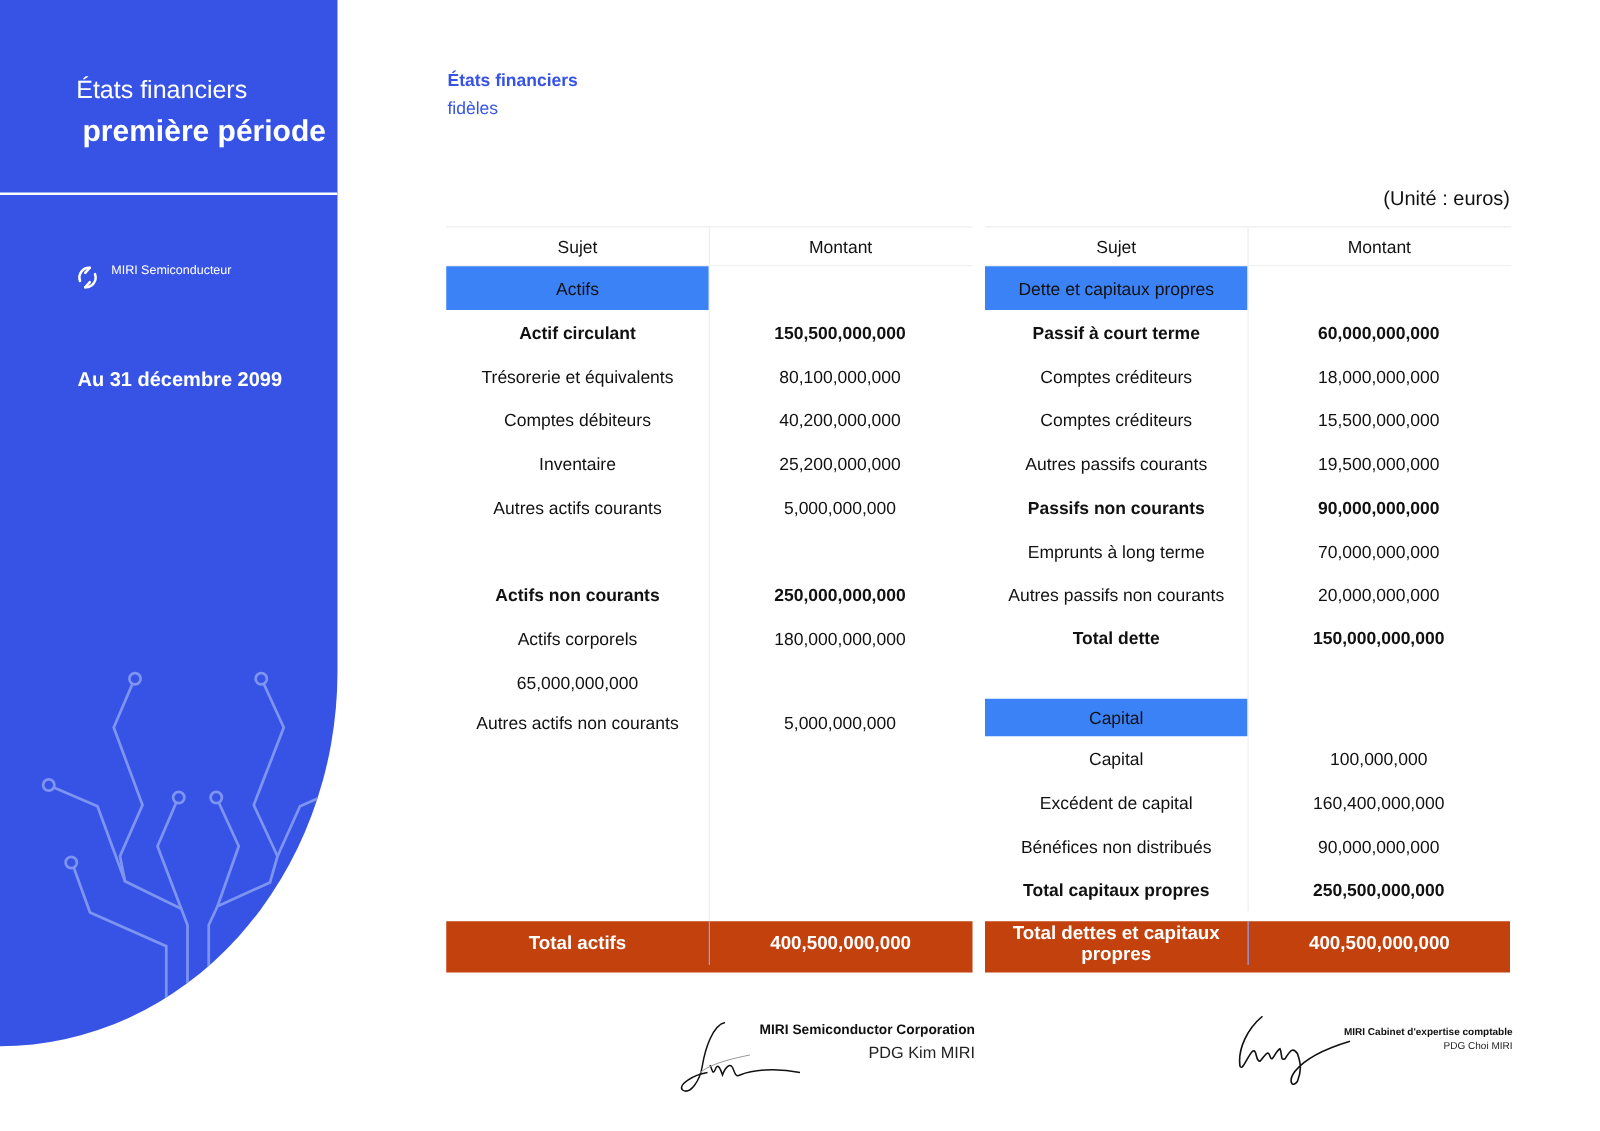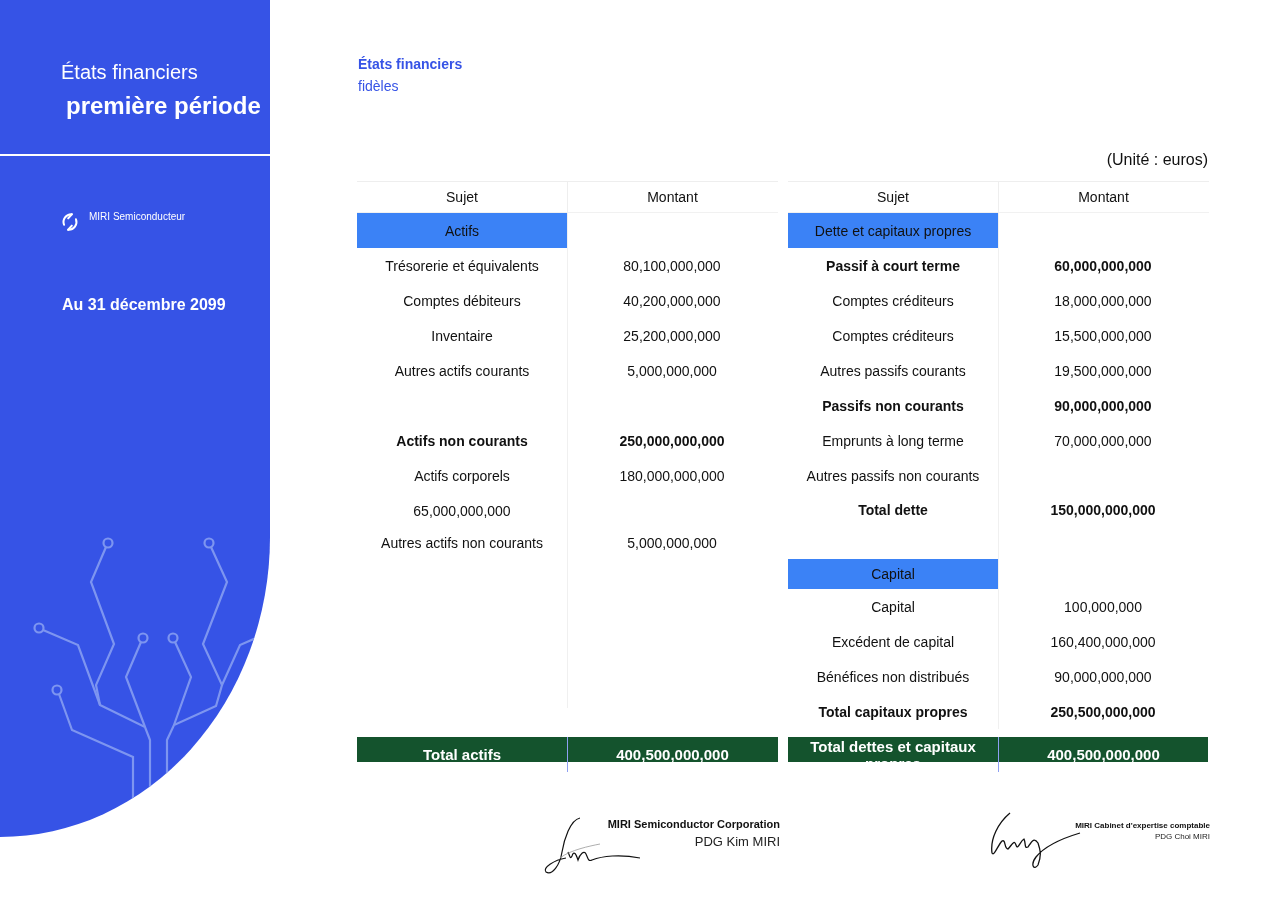--- a/index.html
+++ b/index.html
@@ -30,21 +30,21 @@
   .cell { width: 210px; display: flex; align-items: center; justify-content: center; font-size: 14px; text-align: center; }
   .col-amount { border-left: 1px solid #eeeeee; }
   .body-rows { position: relative; }
   .body-rows::after { content: ""; position: absolute; left: 210px; top: 0; bottom: 0; width: 1px; background: #f0f0f0; }
   .row { display: flex; height: 35px; }
   .row .cell { height: 35px; }
   .row.section .subj { background: #3b82f6; }
   .row.bold .cell { font-weight: 700; }
   .row.blank { height: 35px; }
 
-  .total-bar { position: absolute; top: 737px; height: 25px; display: flex; background: #14532d; }
+  .total-bar { position: absolute; top: 737px; height: 41px; display: flex; background: #c2410c; }
   .total-bar.left { left: 357px; width: 421px; }
   .total-bar.right { left: 788px; width: 420px; }
   .total-bar .cell { color: #fff; font-weight: 700; height: 35px; }
   .total-bar .cell + .cell { border-left: 1px solid #8ea0f2; }
   .total-bar .small { font-size: 15px; }
   .total-bar .big { font-size: 15px; }
 
   
   .sig { position: absolute; }
   .sig-left { left: 540px; top: 805px; width: 240px; height: 75px; }
@@ -99,20 +99,24 @@
 <div class="tbl left">
   <div class="head">
     <div class="cell">Sujet</div>
     <div class="cell col-amount">Montant</div>
   </div>
   <div class="body-rows">
     <div class="row section">
         <div class="cell subj">Actifs</div>
         <div class="cell"></div>
       </div>
+    <div class="row bold">
+        <div class="cell subj">Actif circulant</div>
+        <div class="cell">150,500,000,000</div>
+      </div>
     <div class="row">
         <div class="cell subj">Trésorerie et équivalents</div>
         <div class="cell">80,100,000,000</div>
       </div>
     <div class="row">
         <div class="cell subj">Comptes débiteurs</div>
         <div class="cell">40,200,000,000</div>
       </div>
     <div class="row">
         <div class="cell subj">Inventaire</div>
@@ -174,20 +178,21 @@
     <div class="row bold">
         <div class="cell subj">Passifs non courants</div>
         <div class="cell">90,000,000,000</div>
       </div>
     <div class="row">
         <div class="cell subj">Emprunts à long terme</div>
         <div class="cell">70,000,000,000</div>
       </div>
     <div class="row">
         <div class="cell subj">Autres passifs non courants</div>
+        <div class="cell">20,000,000,000</div>
       </div>
     <div class="row bold" style="height:33px">
         <div class="cell subj" style="height:33px">Total dette</div>
         <div class="cell" style="height:33px">150,000,000,000</div>
       </div>
     <div class="row blank" style="height:33px">
         <div class="cell"></div>
         <div class="cell"></div>
       </div>
     <div class="row section" style="height:30px">

